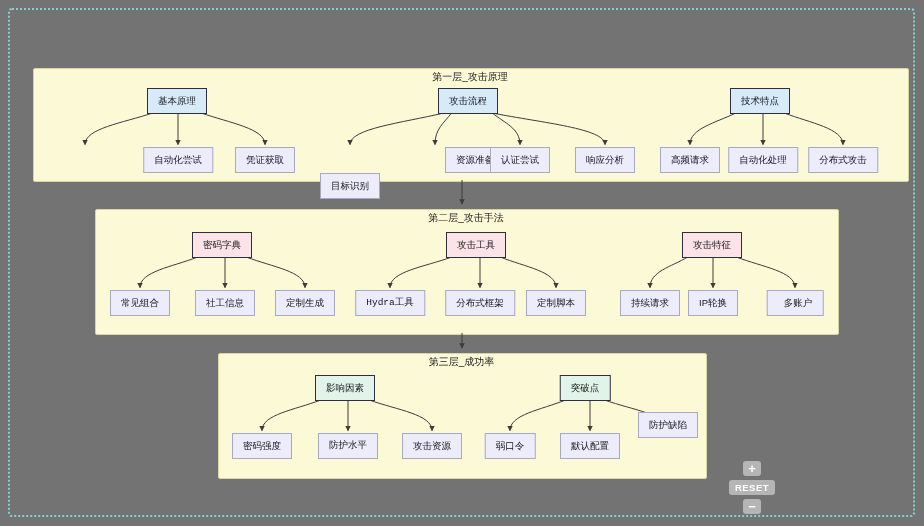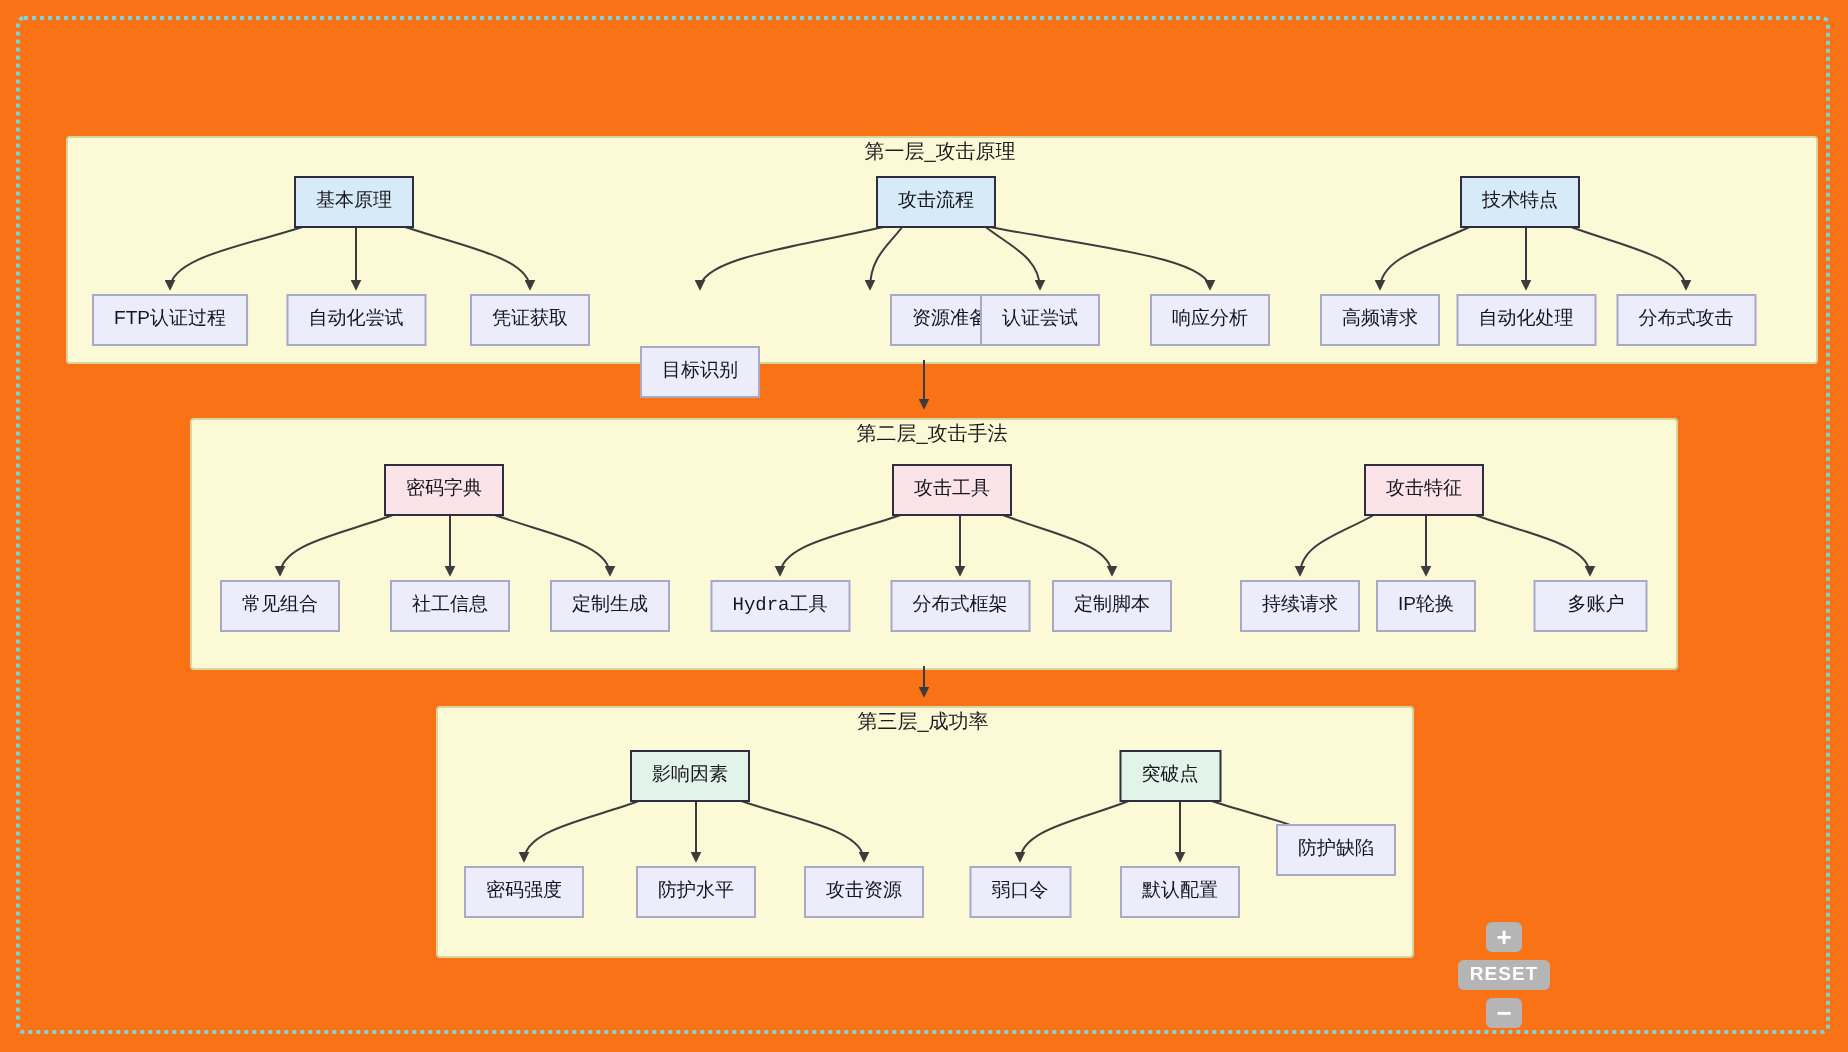--- a/index.html
+++ b/index.html
@@ -1,21 +1,21 @@
 <!DOCTYPE html>
 <html><head>
 <meta charset="utf-8">
 <style>
   html,body{margin:0;padding:0;}
   body{
     width:924px;height:526px;background:#f8fcfe;
     font-family:"Liberation Sans","DejaVu Sans",sans-serif;
     overflow:hidden;
   }
-  .stage{position:relative;width:924px;height:526px;background:#f97316;}
+  .stage{position:relative;width:924px;height:526px;background:#737373;}
   .dotted-frame{
     position:absolute;left:8px;top:8px;right:9px;bottom:9px;
     border:2px dotted #84d0d8;border-radius:4px;pointer-events:none;
   }
   #sections,#nodes{position:absolute;left:0;top:0;width:924px;height:526px;}
   .section{
     position:absolute;background:#fcf9d7;border:1px solid #d6d6a3;border-radius:2px;
   }
   .section-title{
     position:absolute;transform:translateX(-50%);
@@ -87,21 +87,20 @@
       <path d="M369.2,400 C397.46,410 432,414.5 432,430.5" fill="none" stroke="#3c3c3c" stroke-width="1" marker-end="url(#arw)"></path>
       <path d="M565.6,400 C540.58,410 510,414.5 510,430.5" fill="none" stroke="#3c3c3c" stroke-width="1" marker-end="url(#arw)"></path>
       <path d="M590,400 L590,430.5" fill="none" stroke="#3c3c3c" stroke-width="1" marker-end="url(#arw)"></path>
       <path d="M604.4,400 C633.02,410 668,414.5 668,430.5" fill="none" stroke="#3c3c3c" stroke-width="1" marker-end="url(#arw)"></path>
       <path d="M462,180 L462,204" fill="none" stroke="#3c3c3c" stroke-width="1" marker-end="url(#arw)"></path>
       <path d="M462,333 L462,348" fill="none" stroke="#3c3c3c" stroke-width="1" marker-end="url(#arw)"></path>
     </svg>
 
   <div id="nodes">
       <div class="node parent" style="left: 177px; top: 88px; background: rgb(215, 234, 248);">基本原理</div>
-      <div class="node child" style="left: 85px; top: 147px;">FTP认证过程</div>
       <div class="node child" style="left: 178px; top: 147px;">自动化尝试</div>
       <div class="node child" style="left: 265px; top: 147px; text-align: center;">凭证获取</div>
       <div class="node parent" style="left: 468px; top: 88px; background: rgb(215, 234, 248);">攻击流程</div>
       <div class="node child" style="left: 350px; top: 147px; margin-top: 26px;">目标识别</div>
       <div class="node child" style="left: 435px; top: 147px; margin-left: 40px;">资源准备</div>
       <div class="node child" style="left: 520px; top: 147px;">认证尝试</div>
       <div class="node child" style="left: 605px; top: 147px;">响应分析</div>
       <div class="node parent" style="left: 760px; top: 88px; background: rgb(215, 234, 248);">技术特点</div>
       <div class="node child" style="left: 690px; top: 147px;">高频请求</div>
       <div class="node child" style="left: 763px; top: 147px;">自动化处理</div>

